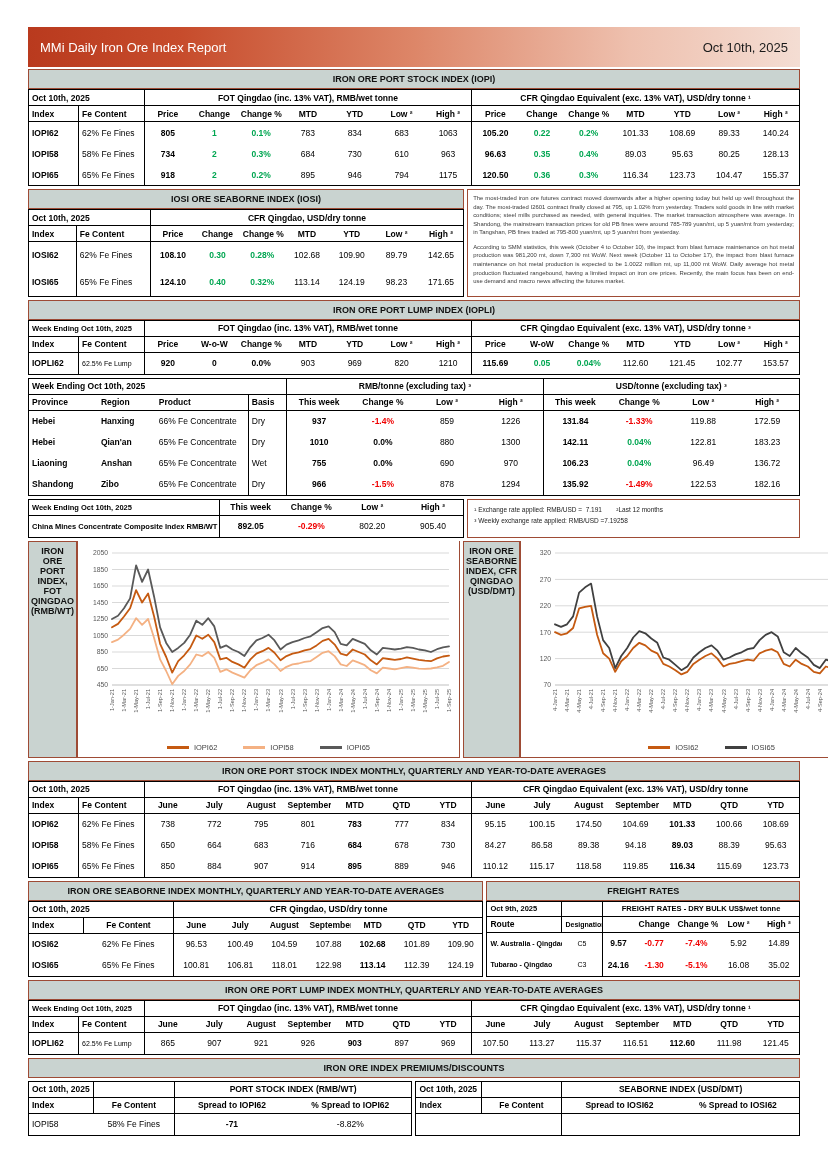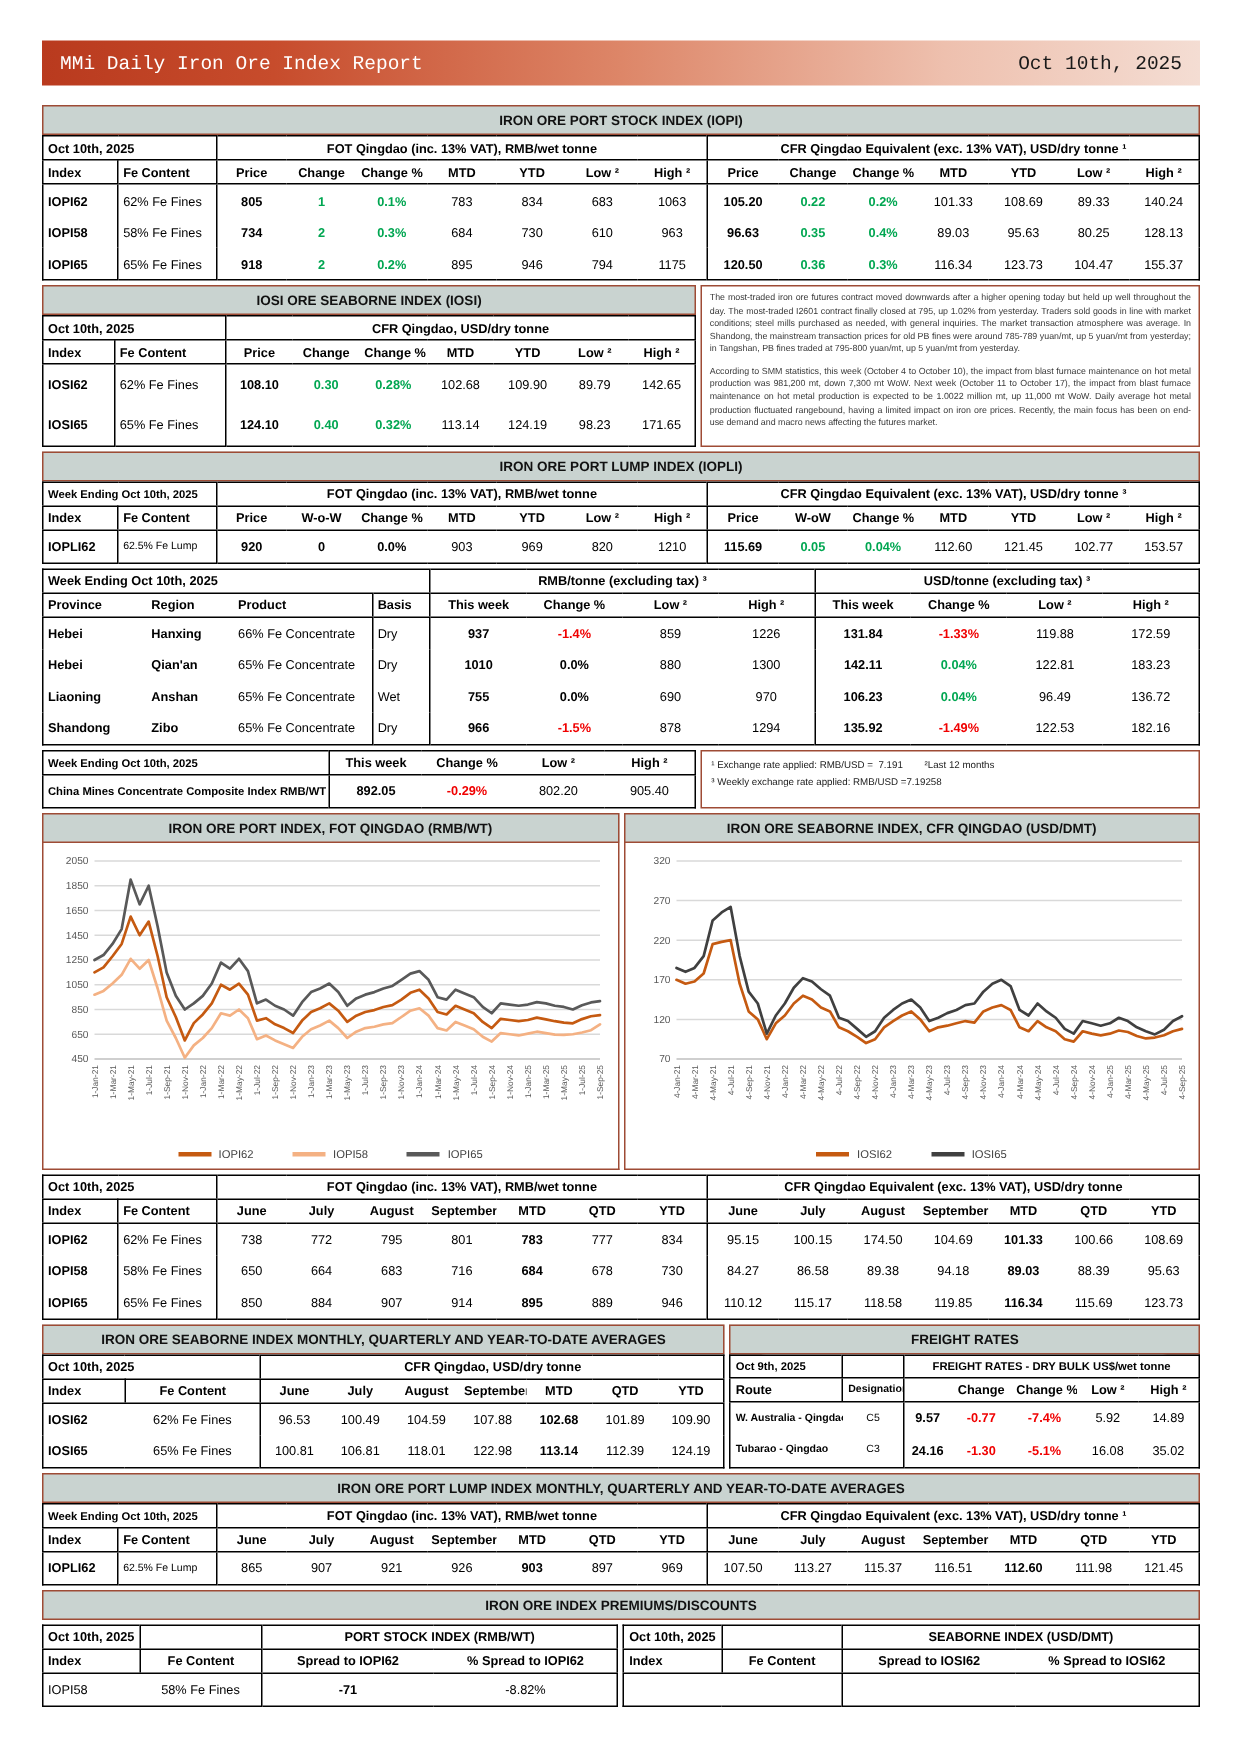--- a/index.html
+++ b/index.html
@@ -1,20 +1,20 @@
 <!DOCTYPE html>
 <html><head>
 <meta charset="utf-8">
 <style>
   html,body{margin:0;padding:0;background:#fff;}
   .page{width:828px;height:1170px;box-sizing:border-box;padding:27px 28px 0 28px;
         font-family:"Liberation Sans",sans-serif;color:#000;background:#fff;position:relative;}
-  .topbar{height:30px;display:flex;align-items:center;justify-content:space-between;
-          padding:0 12px;box-sizing:border-box;margin-bottom:13px;
-          background:linear-gradient(90deg,#b93a1e 0%,#c74c2c 20%,#dd8668 50%,#eec0ae 78%,#f4ddd3 100%);font-family:Liberation Mono, monospace;}
+  .topbar{height:40px;display:flex;align-items:center;justify-content:space-between;
+          padding:0 12px;box-sizing:border-box;margin-bottom:2px;
+          background:linear-gradient(90deg,#b93a1e 0%,#c74c2c 20%,#dd8668 50%,#eec0ae 78%,#f4ddd3 100%);}
   .topbar .ttl{color:#fff;font-size:13px;}
   .topbar .dt{color:#1a1a1a;font-size:13px;}
   .sec{margin-bottom:3px;}
   .section-title{background:#c9d3d0;border:1.5px solid #9e4b35;color:#111;
         font-weight:bold;font-size:9px;text-align:center;padding:4px 2px;box-sizing:border-box;}
   .row2{display:flex;gap:3px;align-items:stretch;}
   .row2 .col{display:flex;flex-direction:column;}
   .row2 .col .section-title{margin-bottom:0;}
   table{width:100%;border-collapse:collapse;table-layout:fixed;background:#fff;
         border:1px solid #000;font-size:8.5px;}
@@ -26,21 +26,21 @@
   .r{color:#f00000;font-weight:bold;}
   .l{text-align:left;}
   .sep{border-left:1px solid #000;}
   .sm{font-size:7px;}
   .smh{font-size:7.5px;}
   .commentary{flex:1;border:1.5px solid #9e4b35;padding:4px 5px;box-sizing:border-box;
         font-size:5.9px;line-height:1.45;color:#3a3a3a;text-align:justify;overflow:hidden;}
   .commentary p{margin:0 0 6px 0;}
   .notesbox{flex:1;border:1.5px solid #9e4b35;padding:4px 6px;box-sizing:border-box;
         font-size:6.5px;color:#222;line-height:1.8;white-space:pre-wrap;}
-  .chart-col{flex:1;display:flex;flex-direction:column;}
+  .chart-col{flex:1;display:flex;flex-direction:row;}
   .chart-frame{border:1.5px solid #9e4b35;border-top:none;background:#fff;padding:4px 2px 2px 2px;
         box-sizing:border-box;}
   .legend{display:flex;justify-content:center;gap:26px;align-items:center;height:14px;}
   .legend .li{display:flex;align-items:center;gap:5px;font-size:7.5px;color:#444;}
   .legend .sw{width:22px;height:3px;}
 </style>
 </head>
 <body>
 
 <div class="page">
@@ -547,20 +547,21 @@
             </span>
             <span class="li">
               <span class="sw" style="background: rgb(64, 64, 64);"></span>
               <span>IOSI65</span>
             </span>
           </div></div>
     </div>
   </div>
 
   <div class="sec">
+    <div class="section-title">IRON ORE PORT STOCK INDEX MONTHLY, QUARTERLY AND YEAR-TO-DATE AVERAGES</div>
     <table>
         <colgroup>
           <col style="width: 6.5%;">
           <col style="width: 8.5%;">
           <col style="width: 6.07%;">
           <col style="width: 6.07%;">
           <col style="width: 6.07%;">
           <col style="width: 6.07%;">
           <col style="width: 6.07%;">
           <col style="width: 6.07%;">

